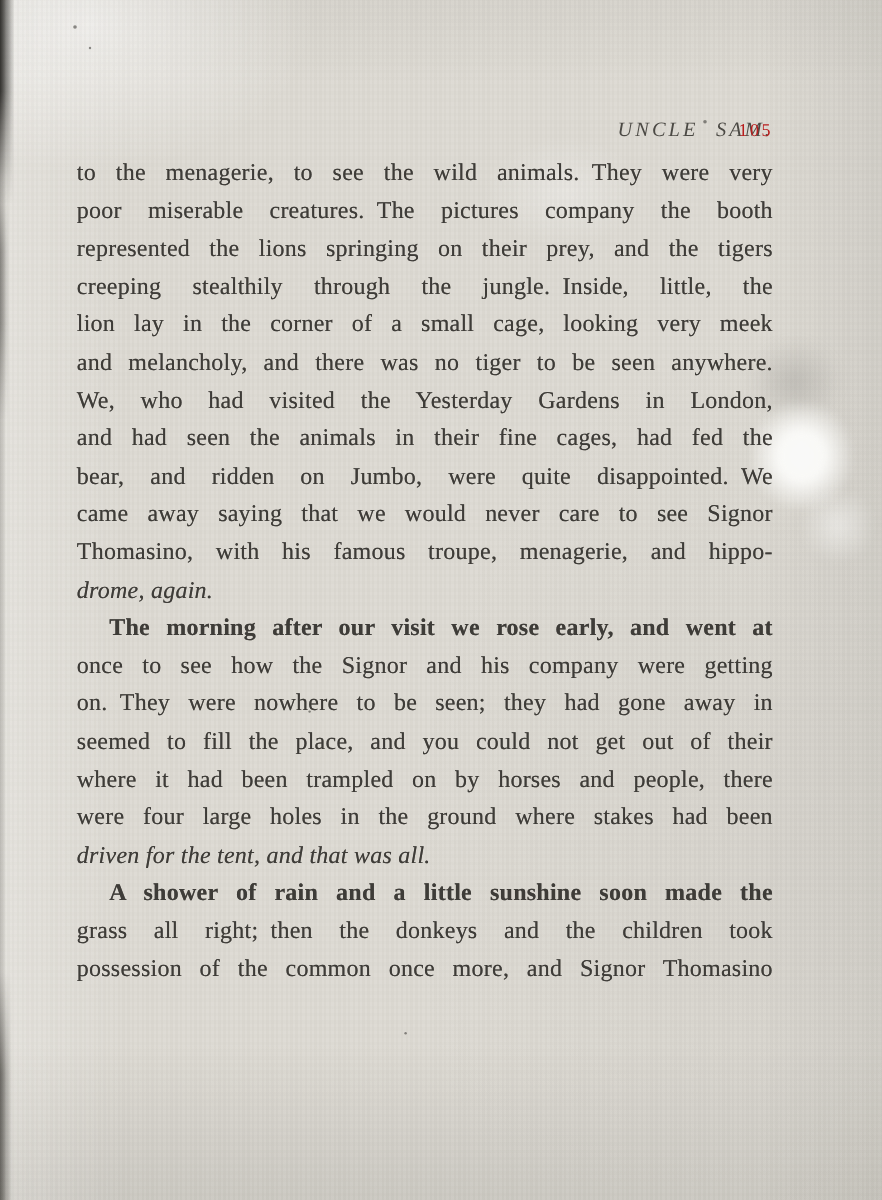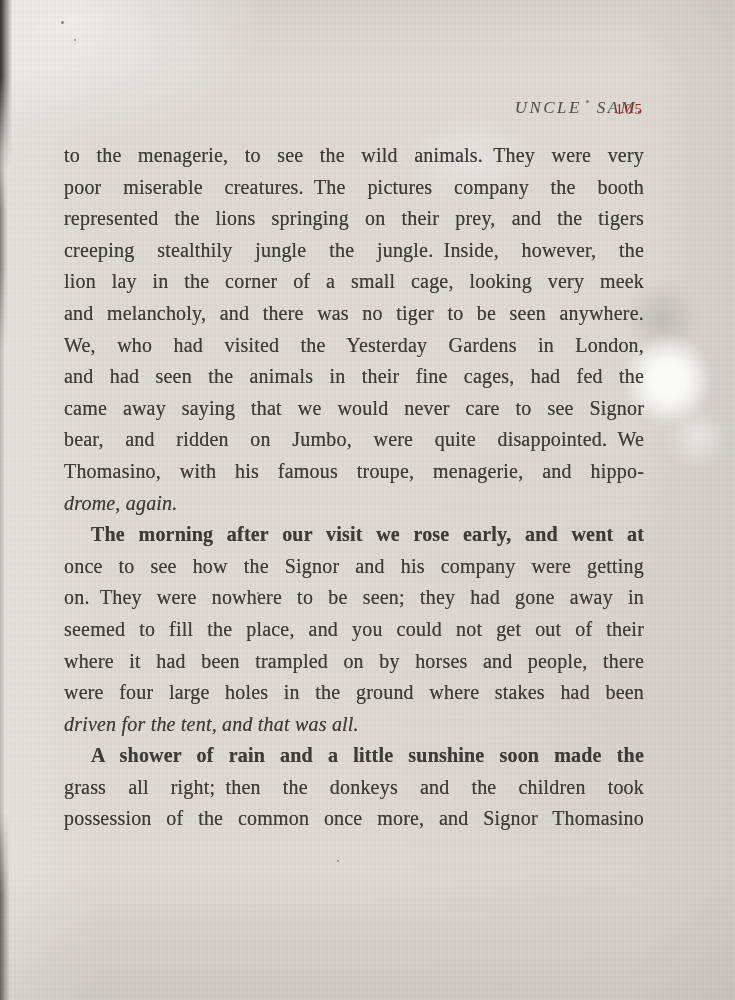--- a/index.html
+++ b/index.html
@@ -97,21 +97,21 @@
     word-spacing: 8px;
   }
   .page-number {
     position: absolute; right: 0; top: 3px;
     font-size: 15px;
     letter-spacing: 2px;
     color: #b91c1c;
   }
   
   .text-block {
-    position: absolute; left: 64px; top: 140px; width: 580px;
+    position: absolute; left: 64px; top: 129px; width: 580px;
     color: var(--ink, #3e3c38);
     font-size: 20px;
     line-height: 31.6px;
     text-shadow: 0 0 0.5px rgba(62,60,56,0.7);
   }
   .line {
     text-align: justify;
     -moz-text-align-last: justify;
     text-align-last: justify;
     white-space: pre-wrap;
@@ -149,27 +149,27 @@
   <header class="header">
     <div class="running-title">UNCLE SAM.</div>
     <div class="page-number">105</div>
   </header>
 
   <main class="text-block">
       <div>
         <div class="line">to the menagerie, to see the wild animals. They were very</div>
         <div class="line">poor miserable creatures. The pictures company the booth</div>
         <div class="line">represented the lions springing on their prey, and the tigers</div>
-        <div class="line">creeping stealthily jungle the jungle. Inside, however, the</div>
+        <div class="line">creeping stealthily through the jungle. Inside, little, the</div>
         <div class="line">lion lay in the corner of a small cage, looking very meek</div>
         <div class="line">and melancholy, and there was no tiger to be seen anywhere.</div>
         <div class="line">We, who had visited the Yesterday Gardens in London,</div>
         <div class="line">and had seen the animals in their fine cages, had fed the</div>
+        <div class="line">bear, and ridden on Jumbo, were quite disappointed. We</div>
         <div class="line">came away saying that we would never care to see Signor</div>
-        <div class="line">bear, and ridden on Jumbo, were quite disappointed. We</div>
         <div class="line">Thomasino, with his famous troupe, menagerie, and hippo-</div>
         <div class="line last">drome, again.</div>
       </div>
       <div>
         <div class="line indent">The morning after our visit we rose early, and went at</div>
         <div class="line">once to see how the Signor and his company were getting</div>
         <div class="line">on. They were nowhere to be seen; they had gone away in</div>
         <div class="line">seemed to fill the place, and you could not get out of their</div>
         <div class="line">where it had been trampled on by horses and people, there</div>
         <div class="line">were four large holes in the ground where stakes had been</div>

